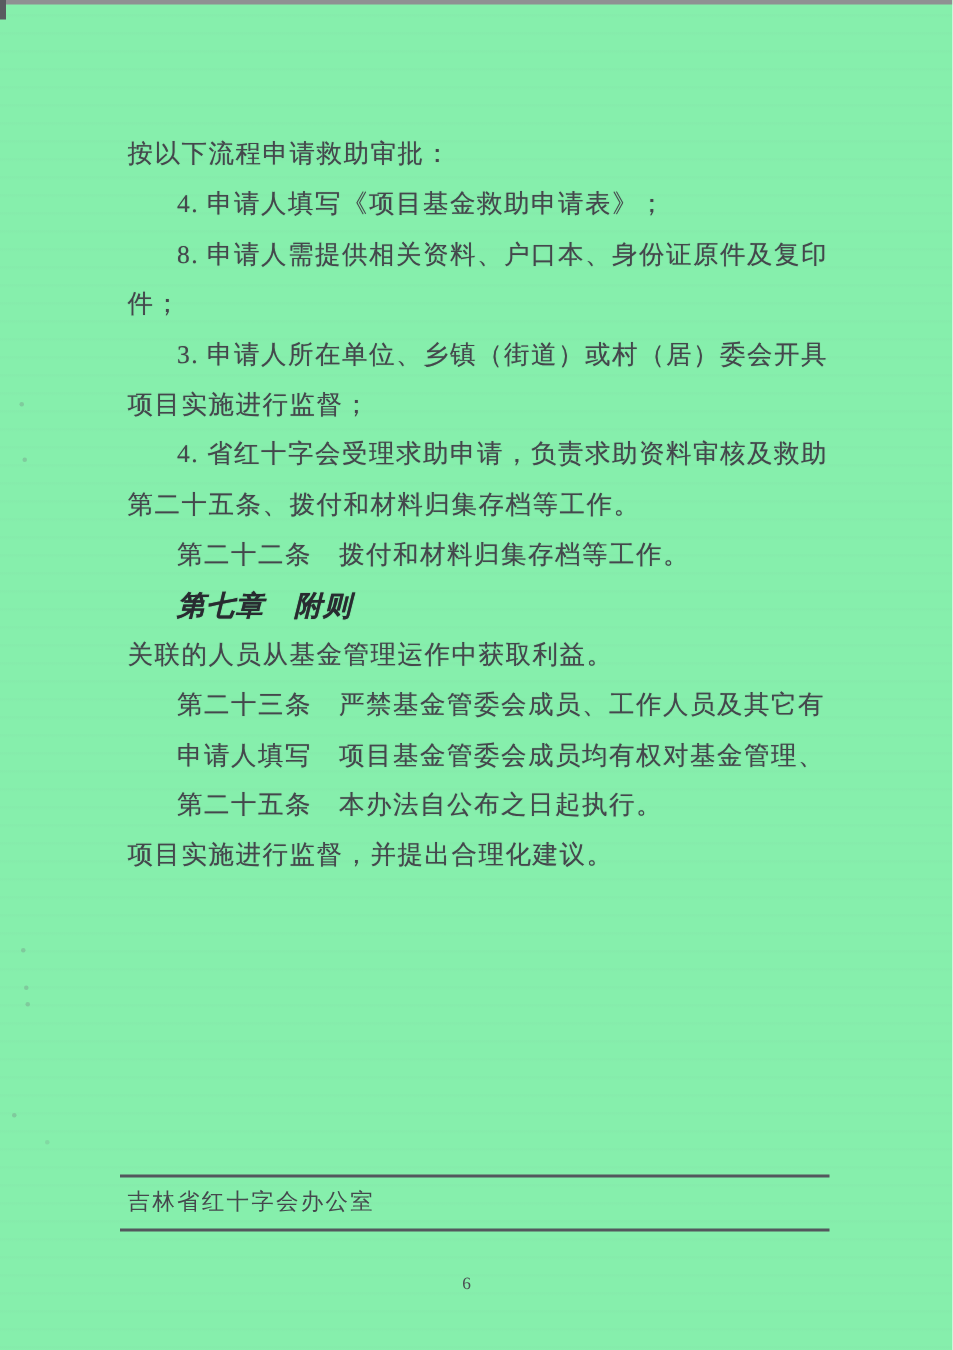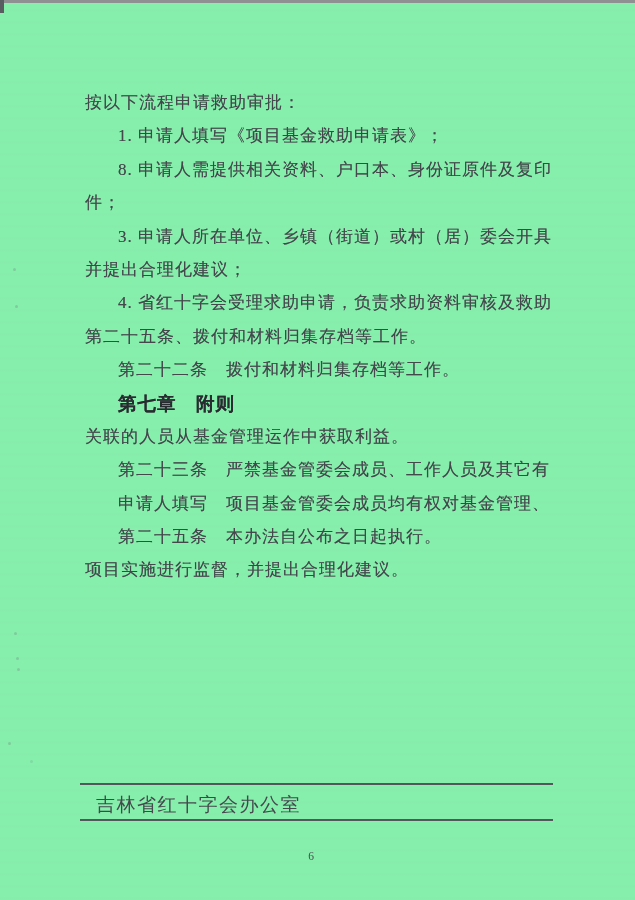--- a/index.html
+++ b/index.html
@@ -64,41 +64,42 @@
   }
   .doc-line.indent {
     padding-left: 33px;
   }
   .doc-line.heading {
     font-family: "Liberation Sans", sans-serif;
     font-weight: bold;
     font-size: 18.5px;
     color: #282b30;
     text-shadow: 0 0 0.6px rgba(40,43,48,0.8);
+    font-style: italic;
   }
   .footer-rule {
     position: absolute;
     left: 80px;
     width: 473px;
     height: 2px;
     background: #53575d;
   }
   .footer-rule.top { top: 783px; }
   .footer-rule.bottom { top: 819px; }
   .footer-row {
     position: absolute;
-    left: 96px;
+    left: 85px;
     top: 792px;
     width: 468px;
     padding-right: 0;
     box-sizing: border-box;
     display: flex;
     justify-content: space-between;
     align-items: baseline;
-    font-size: 19px;
+    font-size: 15px;
     letter-spacing: 1.5px;
     color: #45484d;
   }
   .footer-date {
     margin-right: 10px;
     letter-spacing: 1px;
   }
   .page-number {
     position: absolute;
     left: 0;
@@ -120,25 +121,25 @@
   <div class="speckle" style="left:13px; top:268px;"></div>
   <div class="speckle" style="left:15px; top:305px;"></div>
   <div class="speckle" style="left:14px; top:632px;"></div>
   <div class="speckle" style="left:16px; top:657px;"></div>
   <div class="speckle" style="left:17px; top:668px;"></div>
   <div class="speckle" style="left:8px;  top:742px;"></div>
   <div class="speckle" style="left:30px; top:760px; opacity:0.6;"></div>
 
   <div class="doc-lines">
       <div class="doc-line">按以下流程申请救助审批：</div>
-      <div class="doc-line indent">1. 申请人填写《项目基金救助申请表》；</div>
+      <div class="doc-line indent">4. 申请人填写《项目基金救助申请表》；</div>
       <div class="doc-line indent">8. 申请人需提供相关资料、户口本、身份证原件及复印</div>
       <div class="doc-line">件；</div>
       <div class="doc-line indent">3. 申请人所在单位、乡镇（街道）或村（居）委会开具</div>
-      <div class="doc-line">并提出合理化建议；</div>
+      <div class="doc-line">项目实施进行监督；</div>
       <div class="doc-line indent">4. 省红十字会受理求助申请，负责求助资料审核及救助</div>
       <div class="doc-line">第二十五条、拨付和材料归集存档等工作。</div>
       <div class="doc-line indent">第二十二条　拨付和材料归集存档等工作。</div>
       <div class="doc-line indent heading">第七章　附则</div>
       <div class="doc-line">关联的人员从基金管理运作中获取利益。</div>
       <div class="doc-line indent">第二十三条　严禁基金管委会成员、工作人员及其它有</div>
       <div class="doc-line indent">申请人填写　项目基金管委会成员均有权对基金管理、</div>
       <div class="doc-line indent">第二十五条　本办法自公布之日起执行。</div>
       <div class="doc-line">项目实施进行监督，并提出合理化建议。</div>
     </div>

